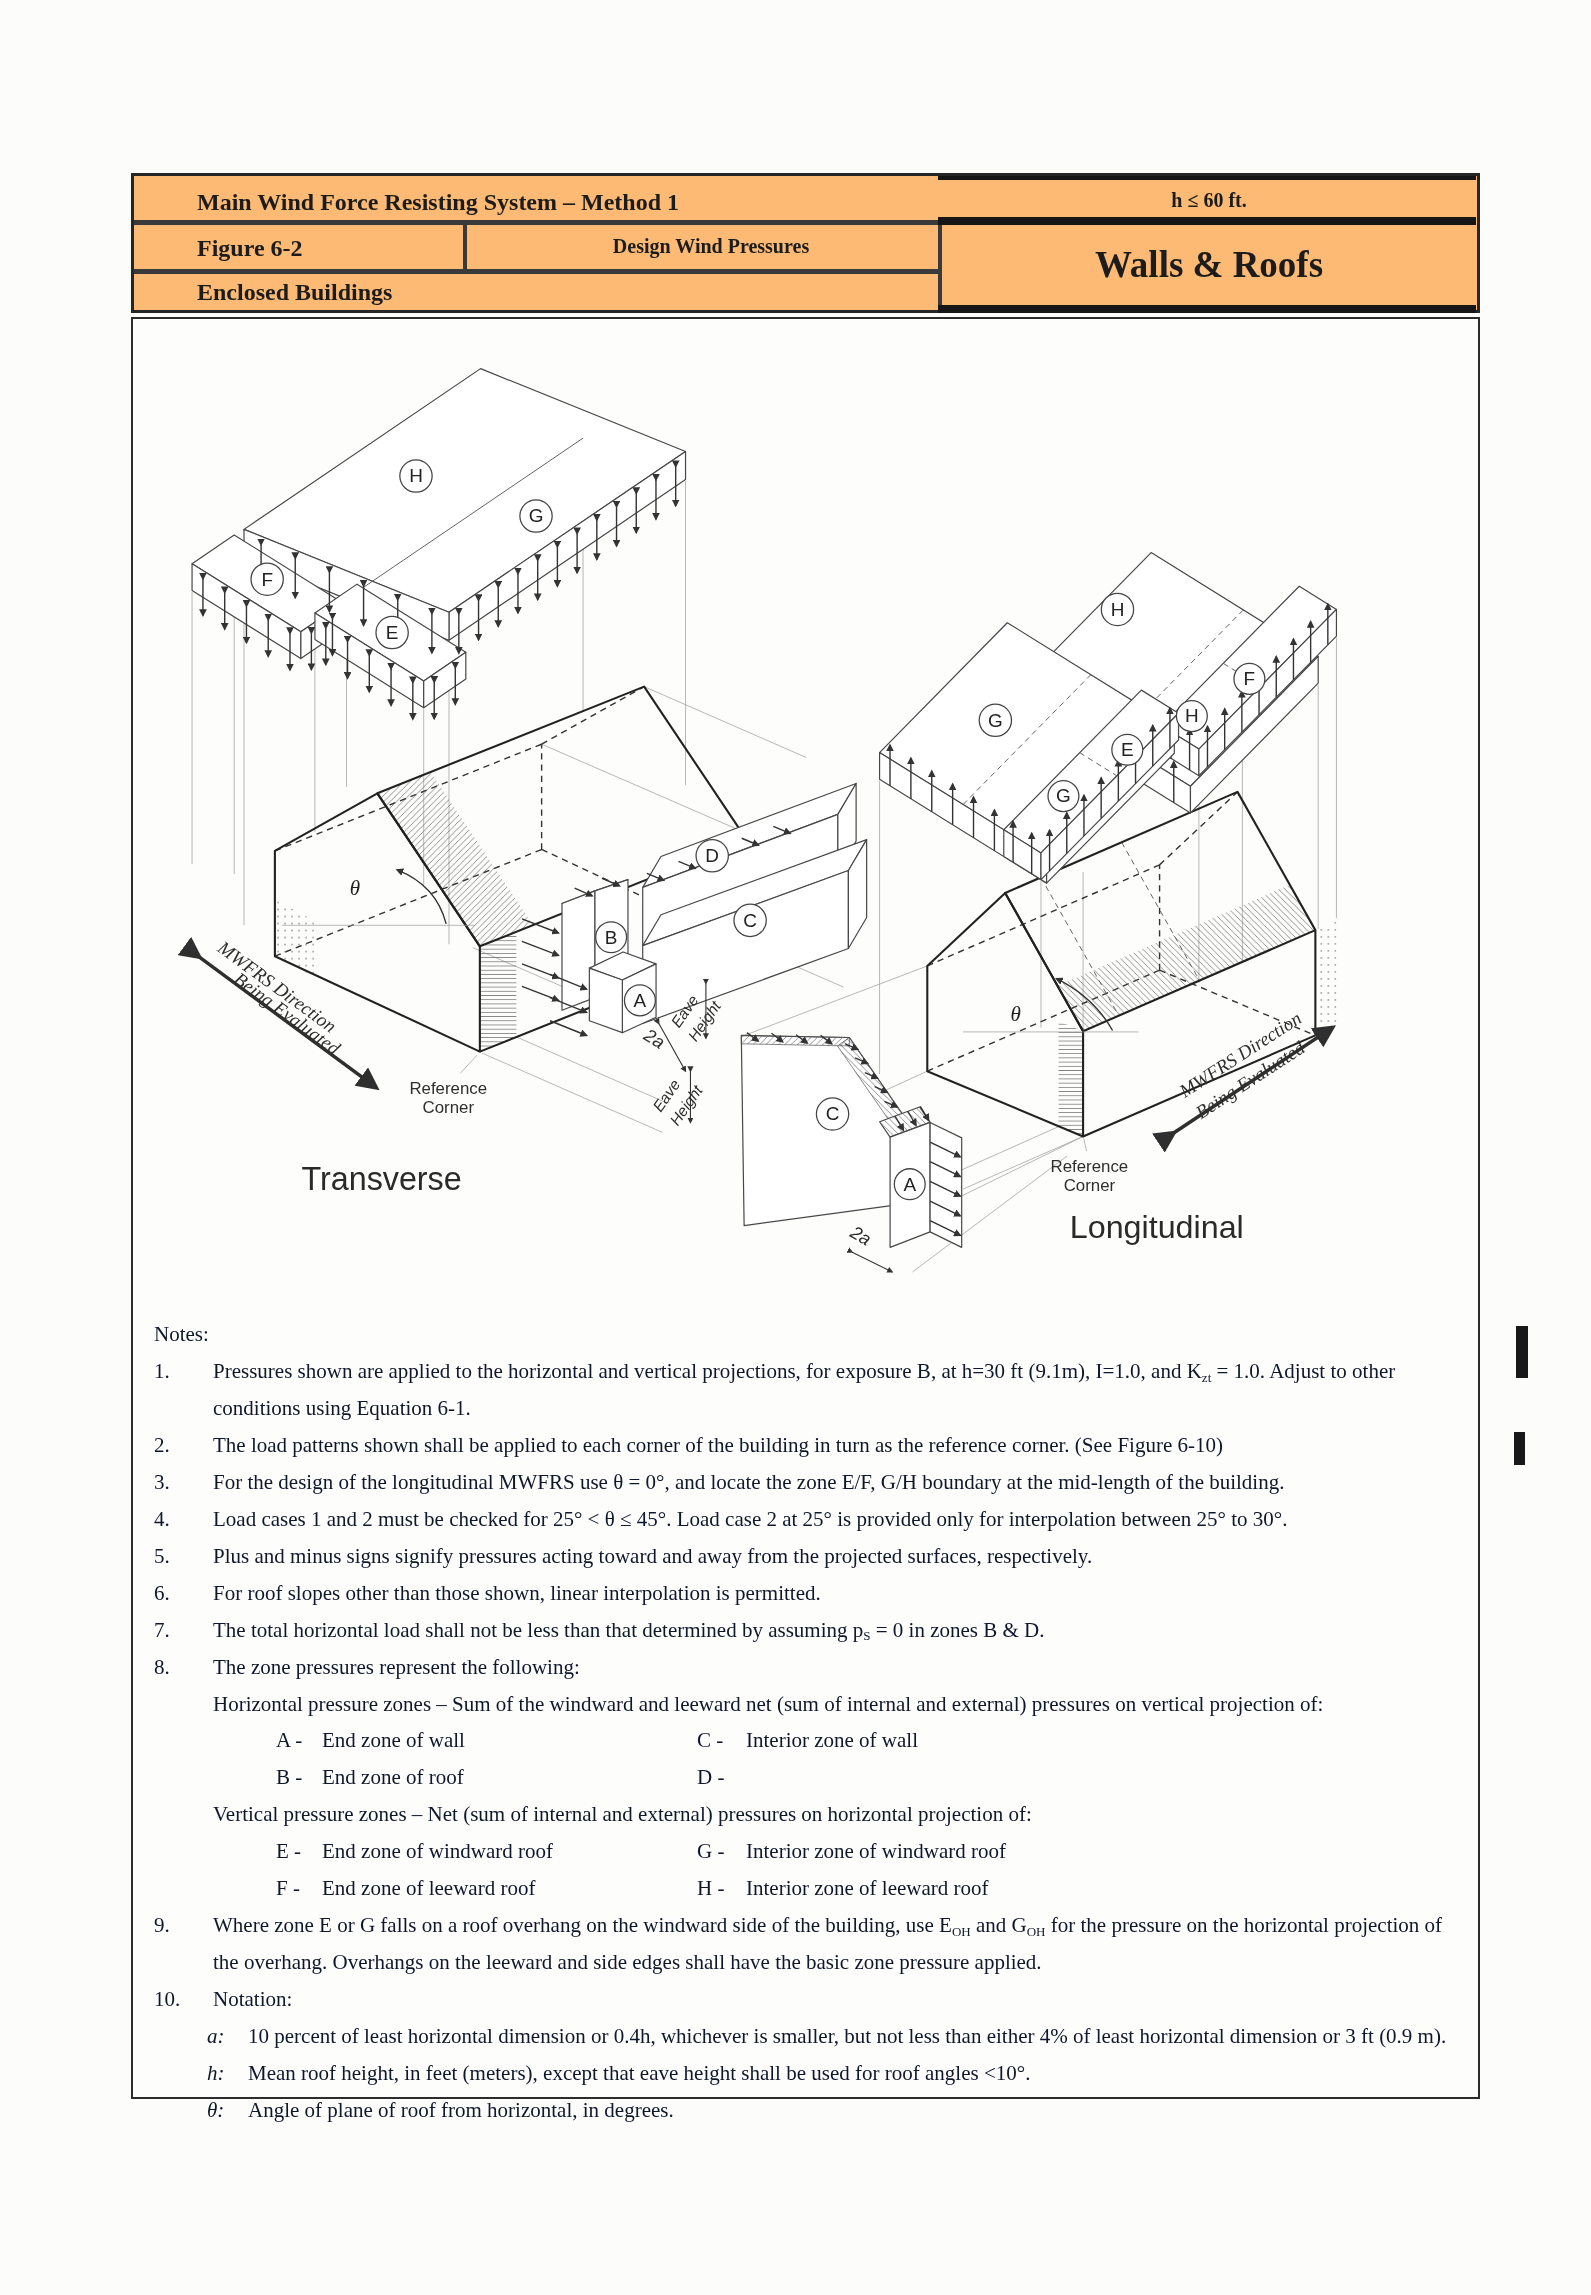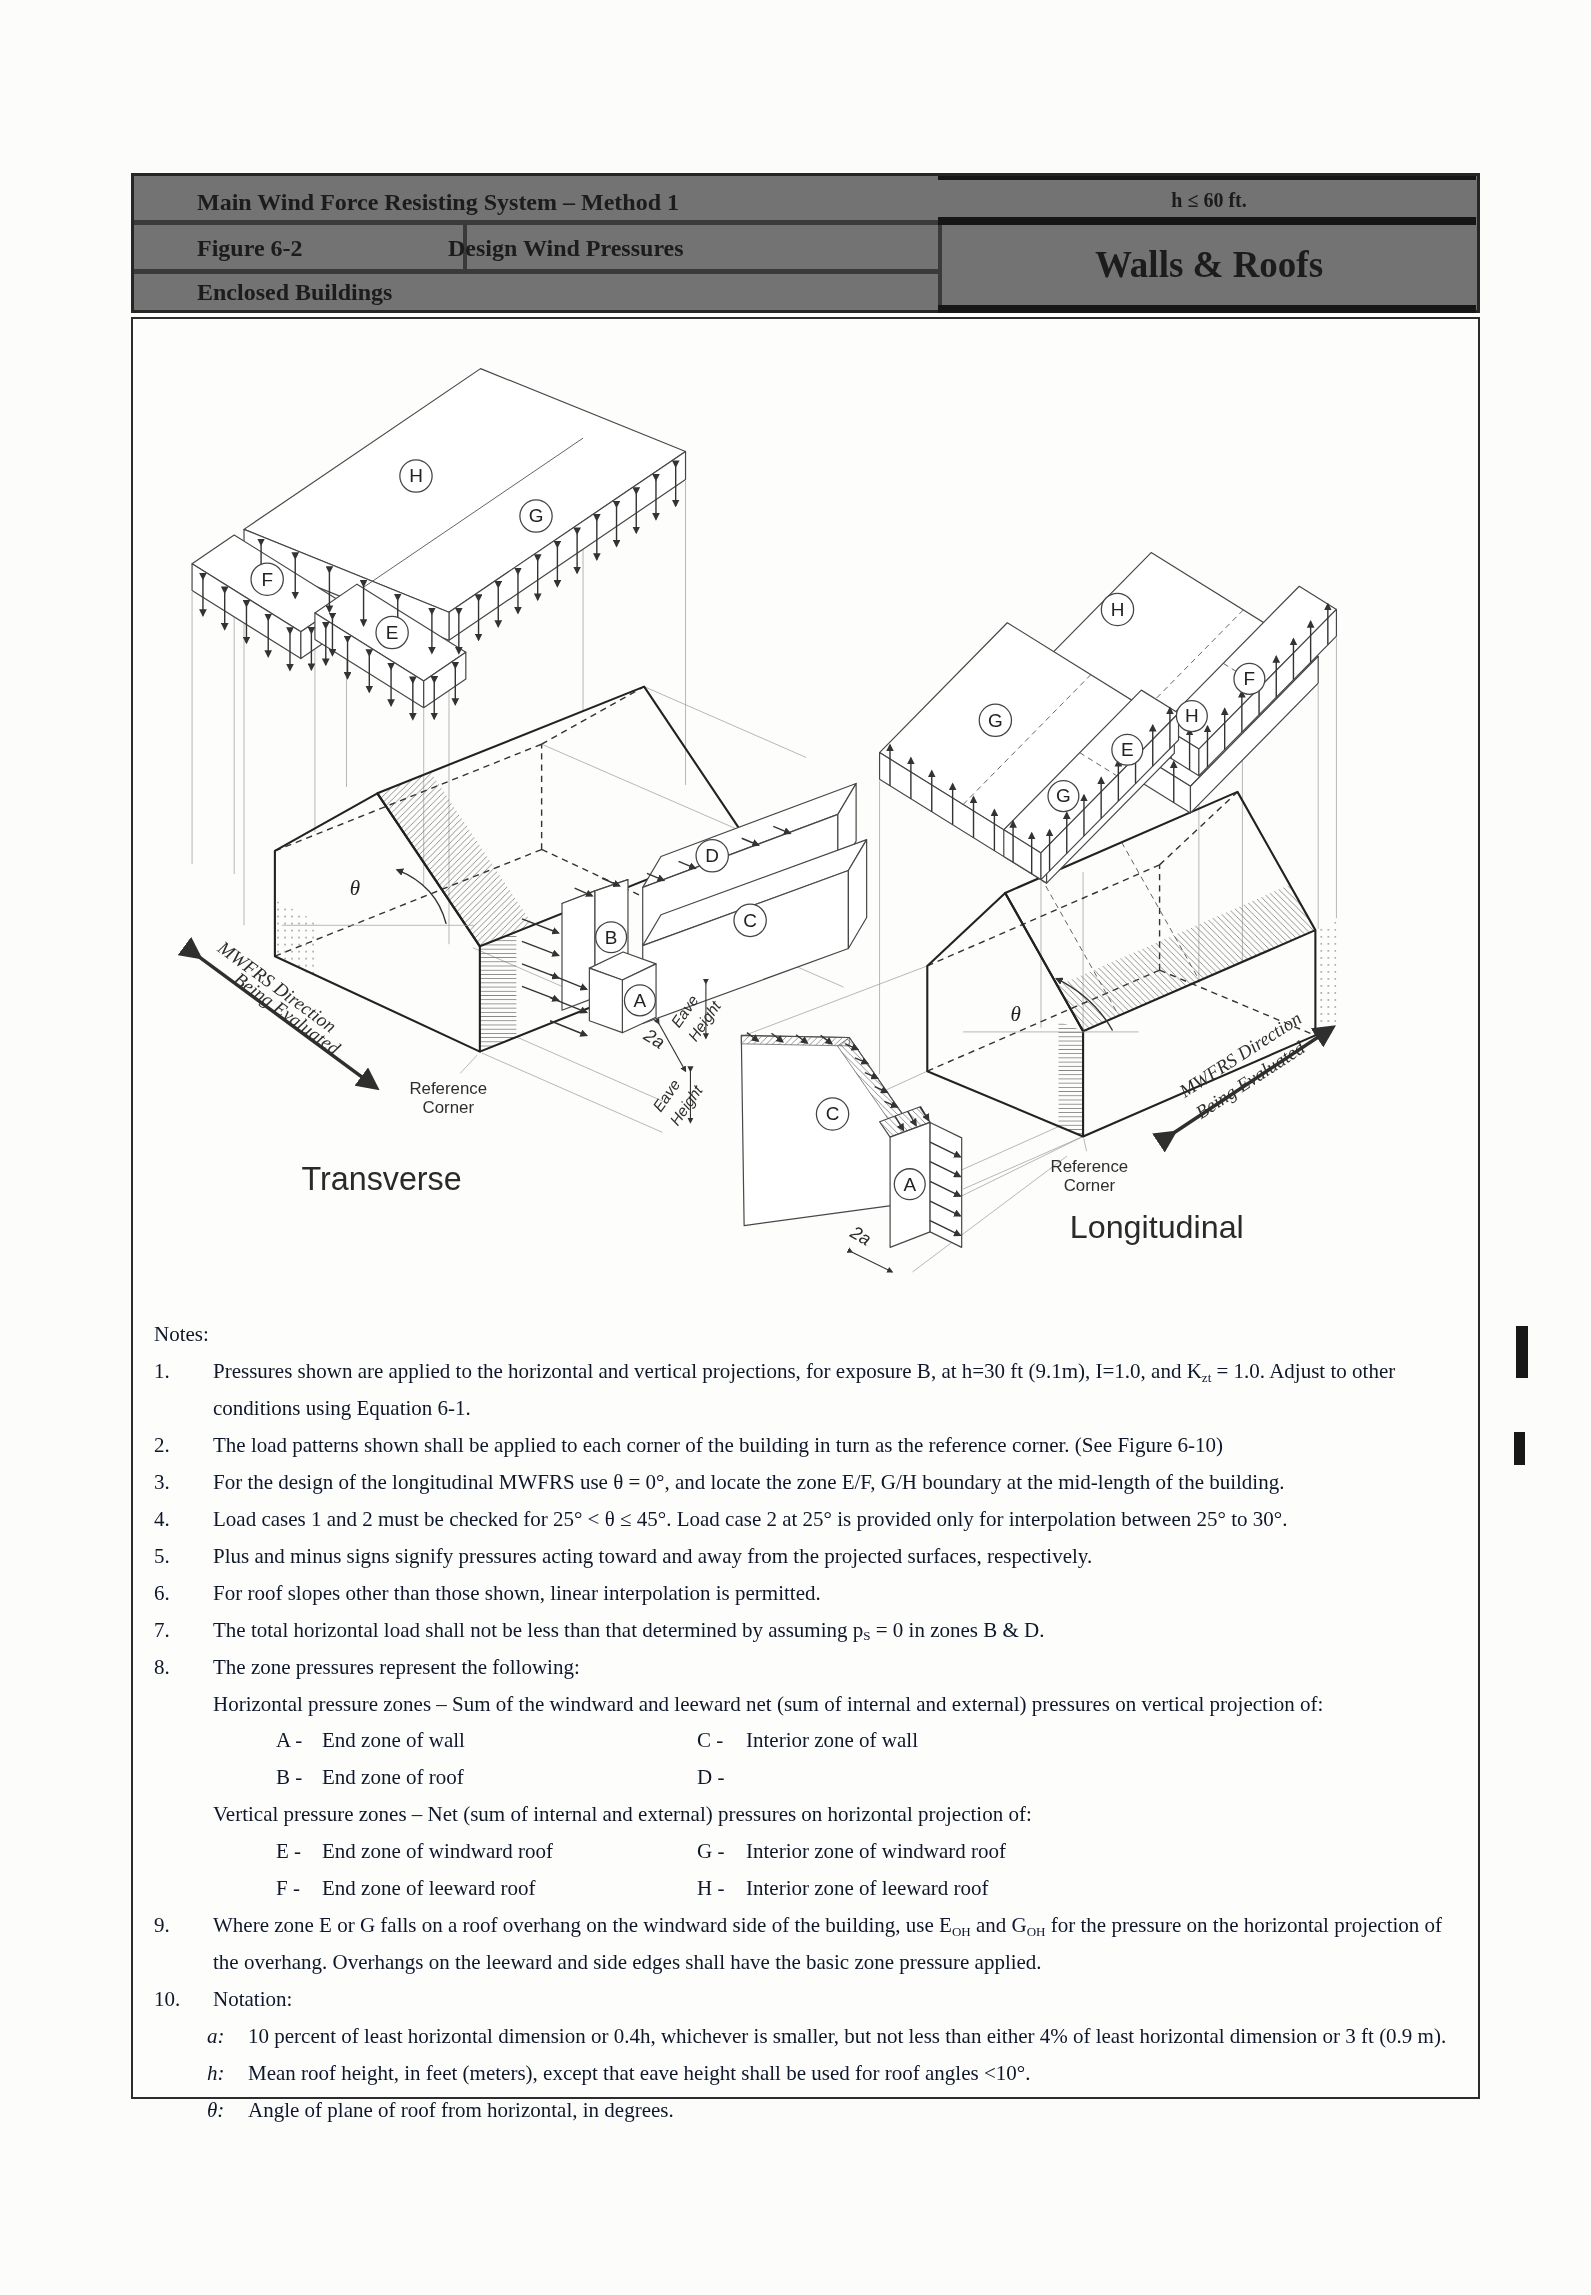--- a/index.html
+++ b/index.html
@@ -1,20 +1,20 @@
 <!DOCTYPE html>
 <html style="font-size:11.2px"><head>
 <meta charset="utf-8">
 <style>
   html,body{margin:0;padding:0;background:#e8e8e6;}
   #page{position:relative;width:1592px;height:2295px;background:#fcfcfb;overflow:hidden;
         font-family:"Liberation Serif",serif;color:#1c1c1c;}
   .abs{position:absolute;}
   
-  #hdr{left:131px;top:173px;width:1349px;height:140px;border:3.5px solid #262626;box-sizing:border-box;background:#737373;}
+  #hdr{left:131px;top:173px;width:1349px;height:140px;border:3.5px solid #262626;box-sizing:border-box;background:#fdba74;}
   .hcell{position:absolute;box-sizing:border-box;font-weight:bold;}
   .hbar{position:absolute;background:#161616;}
   
   #frame{left:131px;top:317px;width:1349px;height:1782px;border:2.8px solid #2c2c2c;box-sizing:border-box;background:#fdfdfc;}
   
   #notes{left:21px;top:997px;width:1315px;font-size:21px;line-height:1.76;color:#0f172a;}
   .nrow{display:flex;align-items:flex-start;}
   .nnum{flex:0 0 59px;}
   .ntext{flex:1;}
   .sub1{padding-left:59px;}
@@ -56,21 +56,21 @@
 <div id="page">
 
   <div id="hdr" class="abs">
     <div class="hcell" style="left:63px;top:12.6px;font-size:24px;">Main Wind Force Resisting System – Method 1</div>
     <div class="hcell" style="left:808px;top:12.6px;width:534px;text-align:center;font-size:20px;">h ≤ 60 ft.</div>
     <div class="hbar" style="left:0;top:44px;width:808px;height:4.9px;background:#3a3a3a;"></div>
     <div class="hbar" style="left:804px;top:41px;width:538px;height:8.4px;"></div>
     <div class="hbar" style="left:804px;top:0px;width:538px;height:4.2px;"></div>
     <div class="hcell" style="left:63px;top:59px;font-size:24px;">Figure 6-2</div>
     <div class="hbar" style="left:329px;top:49px;width:3.5px;height:44px;background:#3a3a3a;"></div>
-    <div class="hcell" style="left:314px;top:59px;width:476px;text-align:left;font-size:24px;">Design Wind Pressures</div>
+    <div class="hcell" style="left:339px;top:59px;width:476px;text-align:center;font-size:20px;">Design Wind Pressures</div>
     <div class="hbar" style="left:0;top:93px;width:808px;height:4.9px;background:#3a3a3a;"></div>
     <div class="hcell" style="left:63px;top:103px;font-size:24px;">Enclosed Buildings</div>
     <div class="hbar" style="left:804px;top:49px;width:3.5px;height:88px;background:#3a3a3a;"></div>
     <div class="hcell" style="left:808px;top:67px;width:534px;text-align:center;font-size:37px;">Walls &amp; Roofs</div>
     <div class="hbar" style="left:804px;top:129px;width:538px;height:8.4px;"></div>
   </div>
 
   <div id="frame" class="abs">
 
     <svg class="abs" style="left:38px;top:12.6px;" width="716" height="983" viewBox="0 0 1020 1400">

